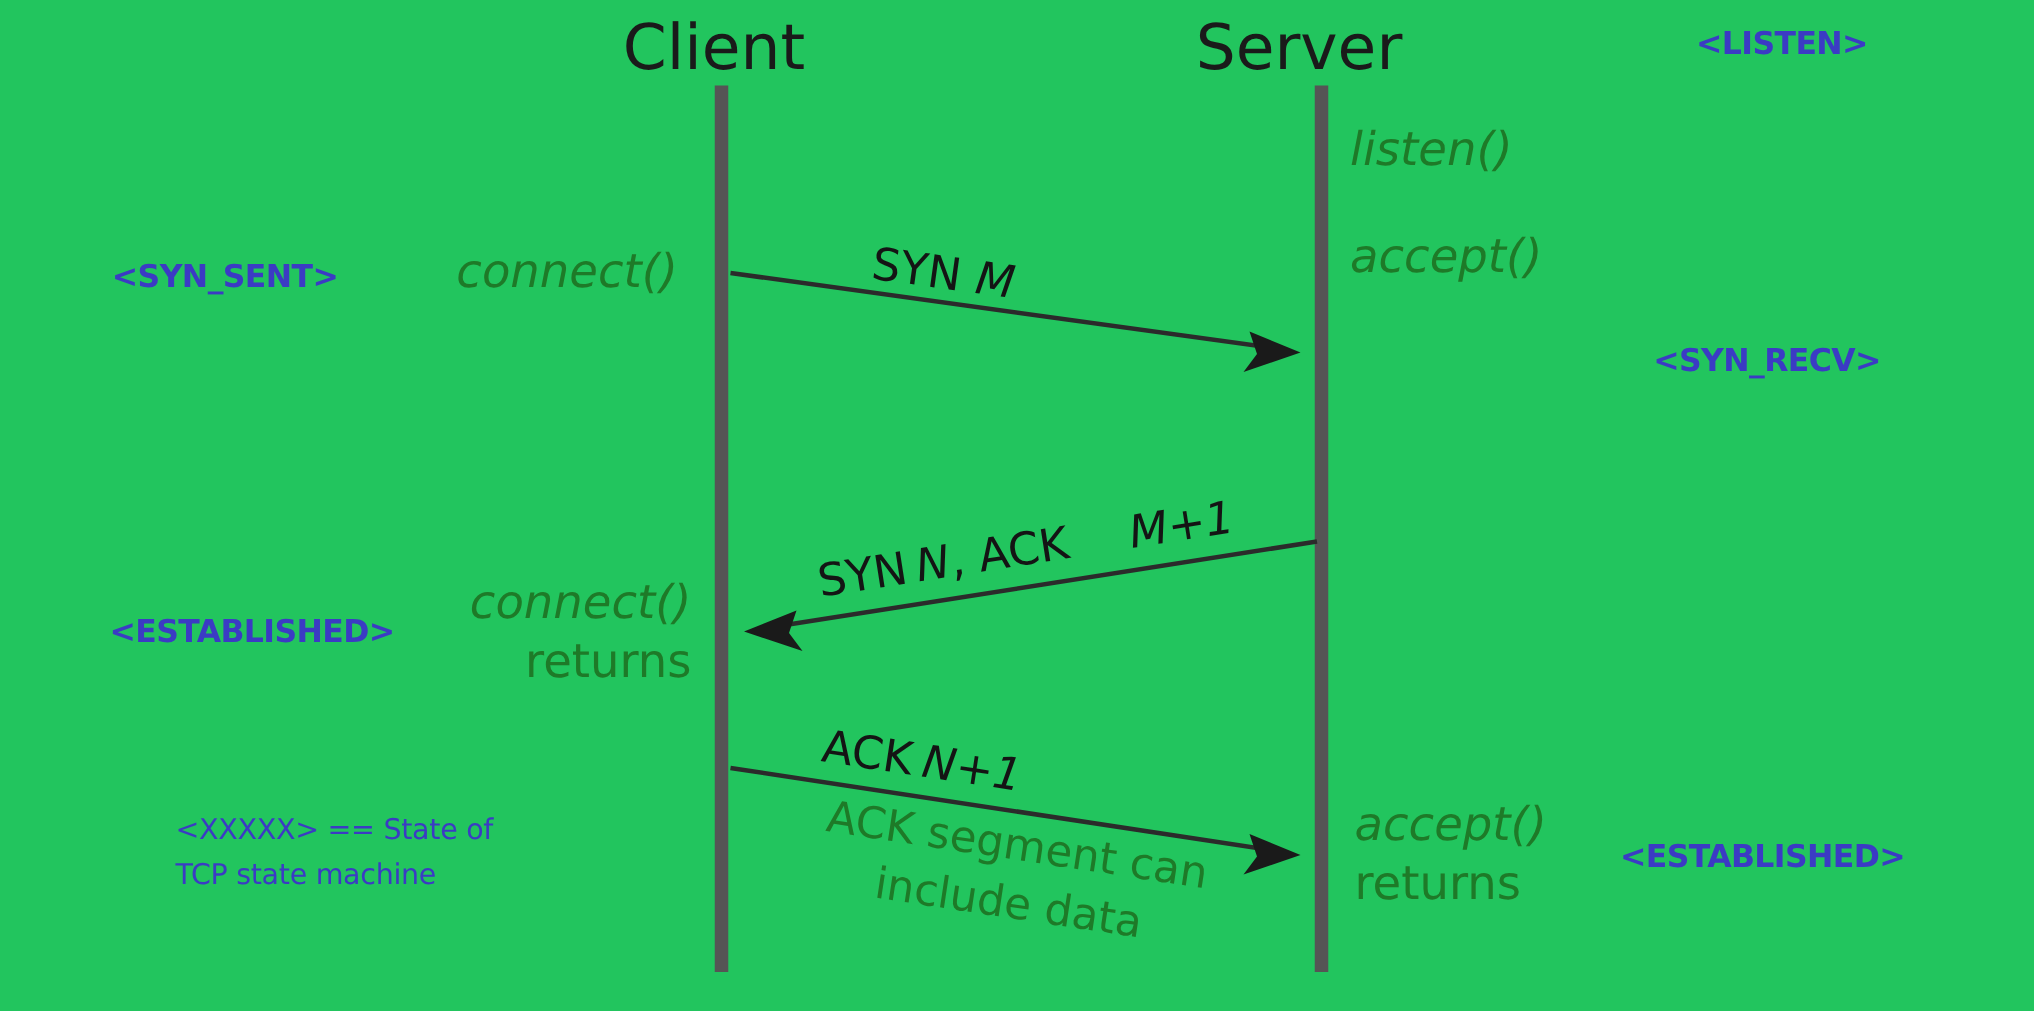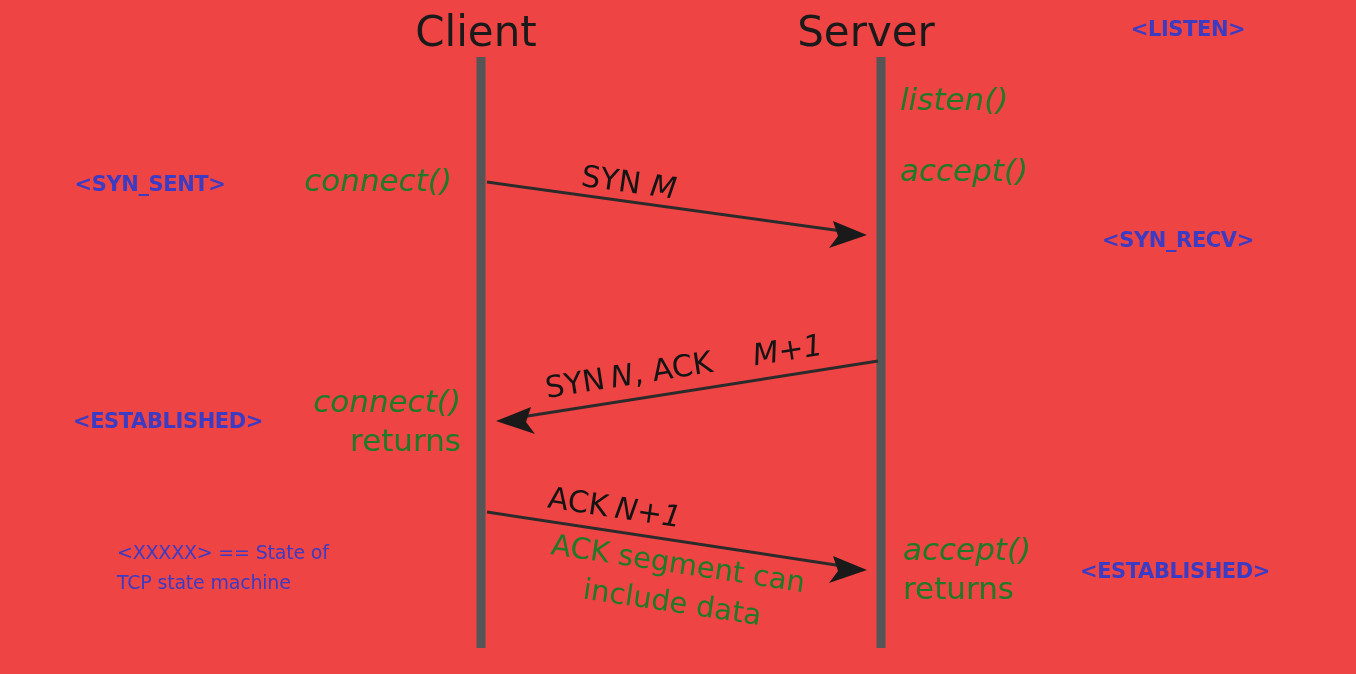--- a/index.html
+++ b/index.html
@@ -10,21 +10,21 @@
   body {
     width: 1356px;
     height: 674px;
     overflow: hidden;
     font-family: "DejaVu Sans", sans-serif;
   }
   #diagram-root {
     position: relative;
     width: 1356px;
     height: 674px;
-    background: #ef4444;
+    background: #22c55e;
   }
   svg.diagram-canvas {
     position: absolute;
     left: 0;
     top: 0;
     width: 1356px;
     height: 674px;
     display: block;
   }
   

